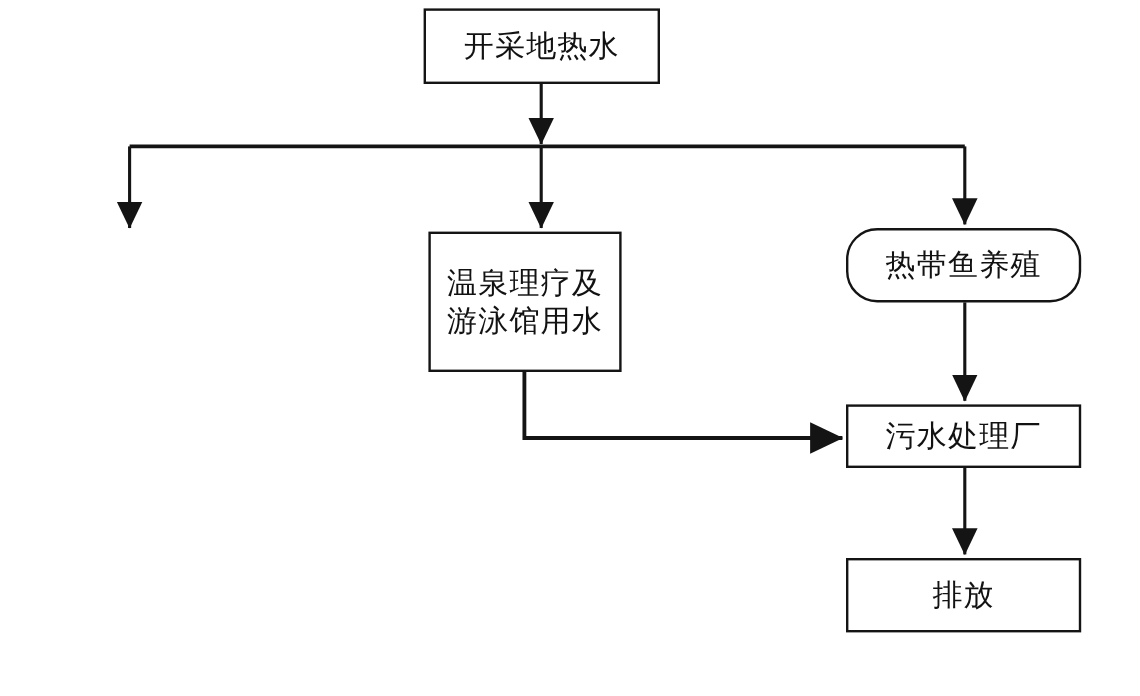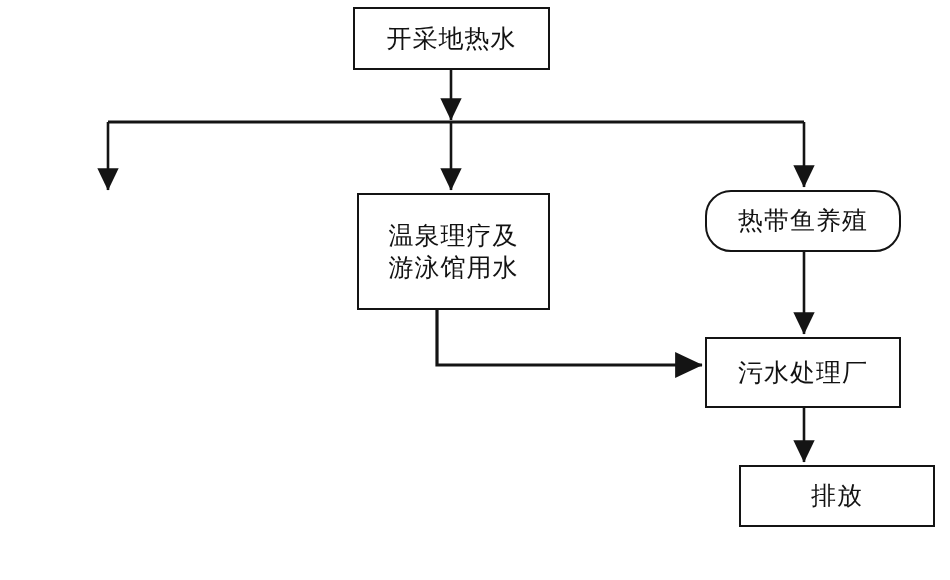--- a/index.html
+++ b/index.html
@@ -69,30 +69,30 @@
     <path d="M804,252 L804,334" stroke="#141414" stroke-width="2.6" fill="none" marker-end="url(#arrowhead)"></path>
 
     <path d="M804,390 L804,462" stroke="#141414" stroke-width="2.6" fill="none" marker-end="url(#arrowhead)"></path>
   </svg>
 
   <div class="node-box" style="left:353px; top:7px; width:197px; height:63px;">
     <span class="node-label">开采地热水</span>
   </div>
 
 
-  <div class="node-box" style="left:357px; top:193px; width:193px; height:117px;">
+  <div class="node-box" style="left:357px; top:193px; width:161px; height:117px;">
     <span class="node-label">温泉理疗及
 游泳馆用水</span>
   </div>
 
   <div class="node-box" style="left:705px; top:190px; width:196px; height:62px;border-radius:26px;">
     <span class="node-label">热带鱼养殖</span>
   </div>
 
-  <div class="node-box" style="left:705px; top:337px; width:196px; height:71px;">
+  <div class="node-box" style="left:705px; top:337px; width:196px; height:53px;">
     <span class="node-label">污水处理厂</span>
   </div>
 
-  <div class="node-box" style="left:705px; top:465px; width:196px; height:62px;margin-left:34px;">
+  <div class="node-box" style="left:705px; top:465px; width:196px; height:62px;">
     <span class="node-label">排放</span>
   </div>
 
 </div>
 
 </body></html>

